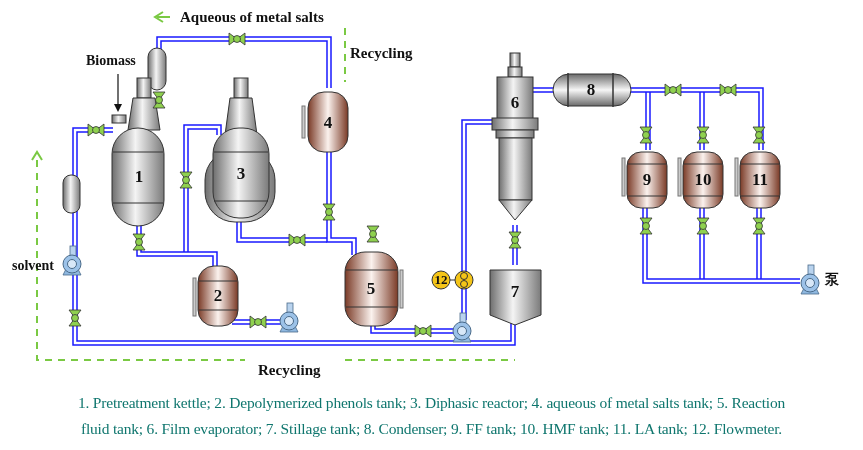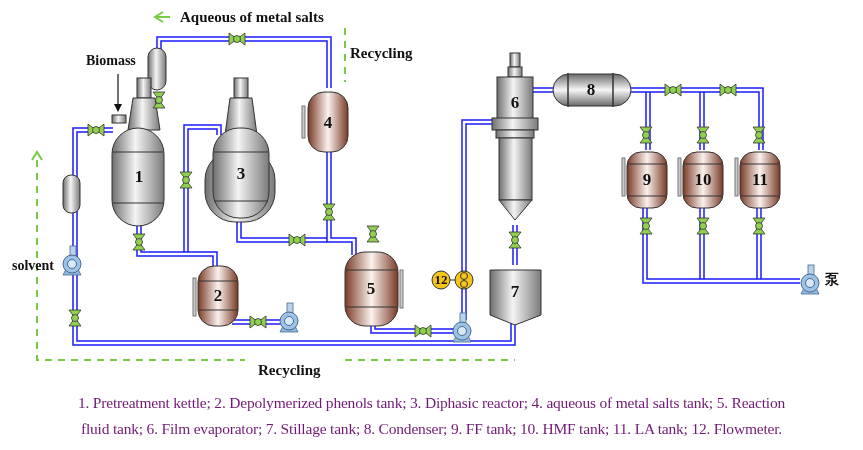--- a/index.html
+++ b/index.html
@@ -1,20 +1,20 @@
 <!DOCTYPE html>
 <html><head>
 <meta charset="utf-8">
 <style>
   html,body{margin:0;padding:0;background:#fff;}
   body{width:863px;height:450px;position:relative;overflow:hidden;font-family:"Liberation Serif",serif;}
   svg#diagram{position:absolute;left:0;top:0;}
   .lbl{font-family:"Liberation Serif",serif;font-weight:bold;fill:#111;}
   .num{font-family:"Liberation Serif",serif;font-weight:bold;fill:#111;font-size:17px;text-anchor:middle;dominant-baseline:middle;}
-  .caption{position:absolute;left:0;width:863px;text-align:center;font-family:"Liberation Serif",serif;font-size:15.5px;color:#701a75;letter-spacing:-0.2px;}
+  .caption{position:absolute;left:0;width:863px;text-align:center;font-family:"Liberation Serif",serif;font-size:15.5px;color:#0f766e;letter-spacing:-0.2px;}
   #cap1{top:394px;} #cap2{top:420px;}
 </style>
 </head>
 <body>
 
 <svg id="diagram" width="863" height="390" viewBox="0 0 863 390">
   <defs>
     <linearGradient id="steelG" x1="0" x2="1" y1="0" y2="0">
       <stop offset="0" stop-color="#6e6e6e"></stop>
       <stop offset="0.45" stop-color="#f4f4f4"></stop>

